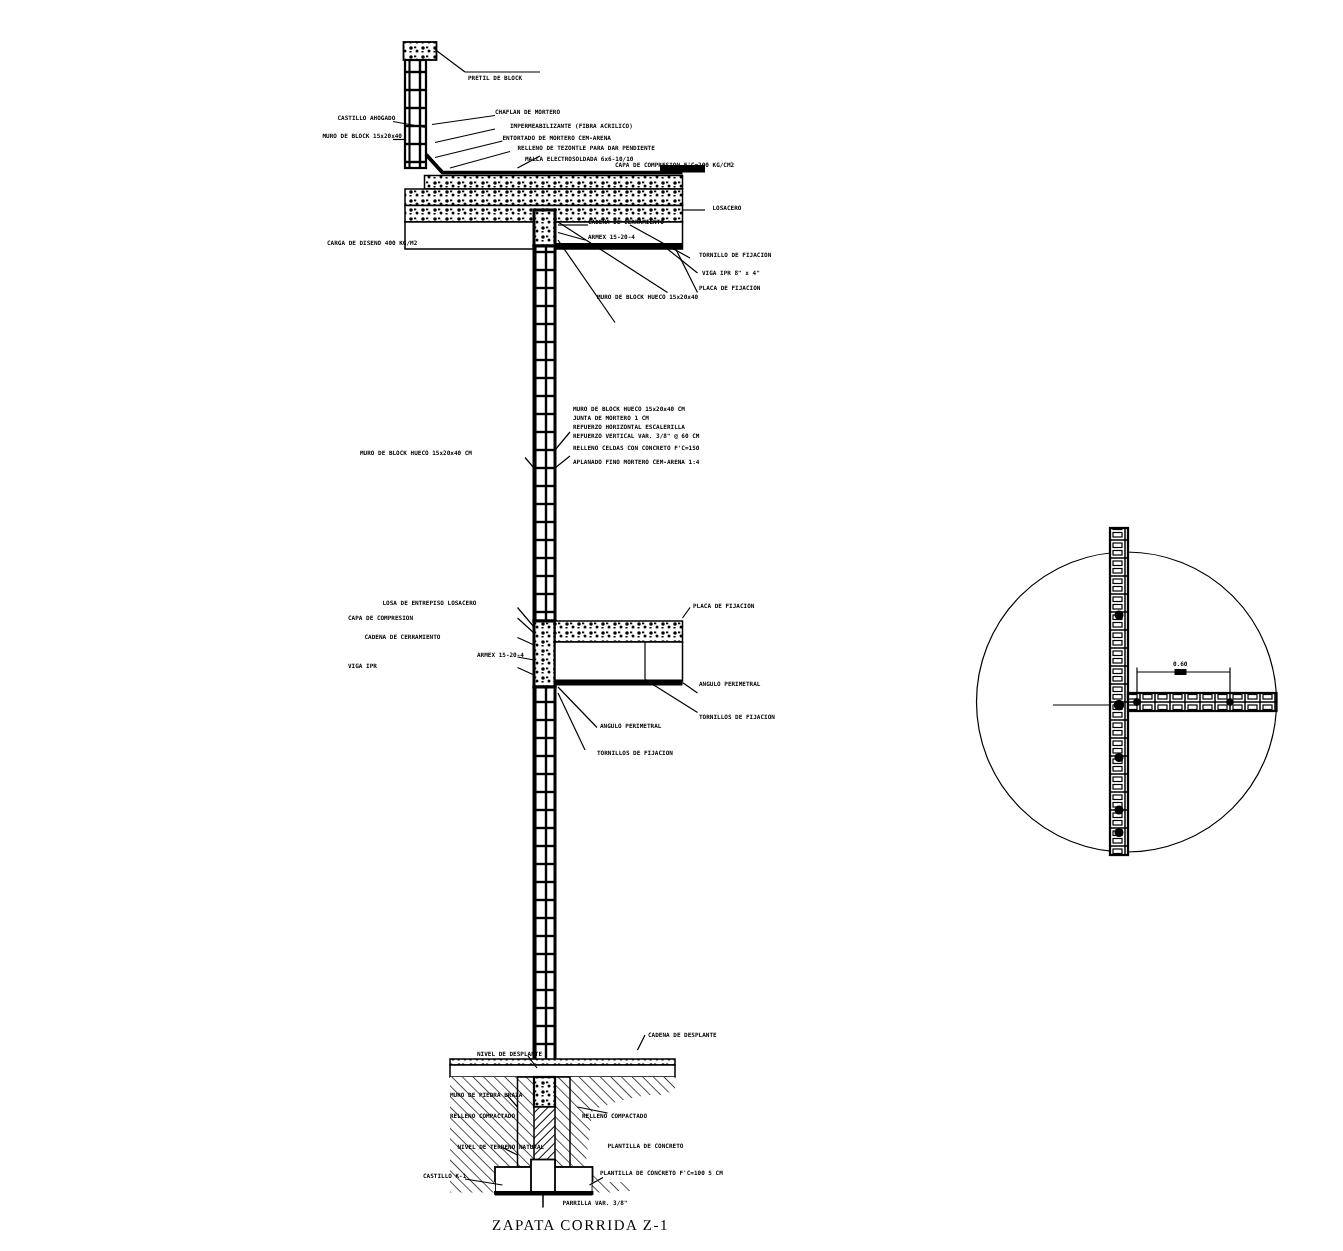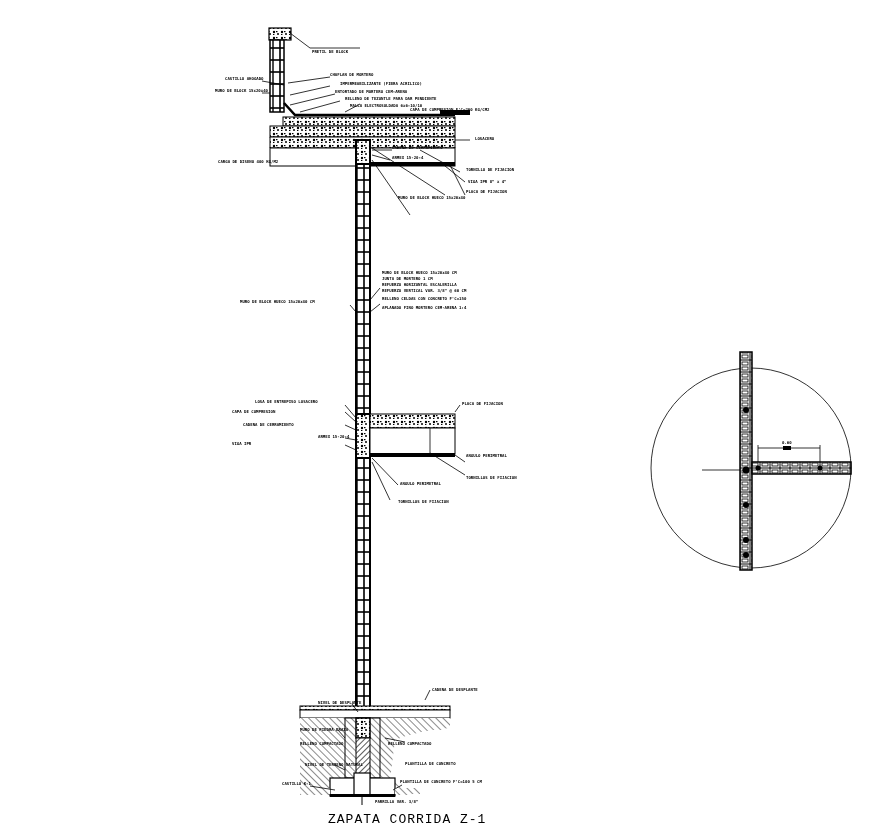--- a/index.html
+++ b/index.html
@@ -1,19 +1,19 @@
 <!DOCTYPE html>
 <html><head>
 <meta charset="utf-8">
 <style>
   html,body{margin:0;padding:0;background:#ffffff;}
   body{width:895px;height:834px;position:relative;overflow:hidden;font-family:"DejaVu Sans Mono",monospace;}
   #canvas{position:absolute;left:0;top:0;width:895px;height:834px;}
   .lbl{position:absolute;font-size:4px;line-height:4px;color:#000;font-weight:bold;white-space:nowrap;letter-spacing:0;}
-  .title{position:absolute;font-family:Liberation Mono, monospace;font-size:13px;color:#000;letter-spacing:1px;}
+  .title{position:absolute;font-family:Liberation Serif, serif;font-size:10px;color:#000;letter-spacing:1px;}
 </style>
 </head>
 <body>
 
 <svg id="canvas" width="895" height="834" viewBox="0 0 895 834" xmlns="http://www.w3.org/2000/svg">
   <defs>
     <pattern id="block" width="14" height="12" patternUnits="userSpaceOnUse">
       <rect x="0" y="0" width="14" height="12" fill="#fff" stroke="#000" stroke-width="1.6"></rect>
       <line x1="7" y1="0" x2="7" y2="12" stroke="#000" stroke-width="1.4"></line>
     </pattern>

